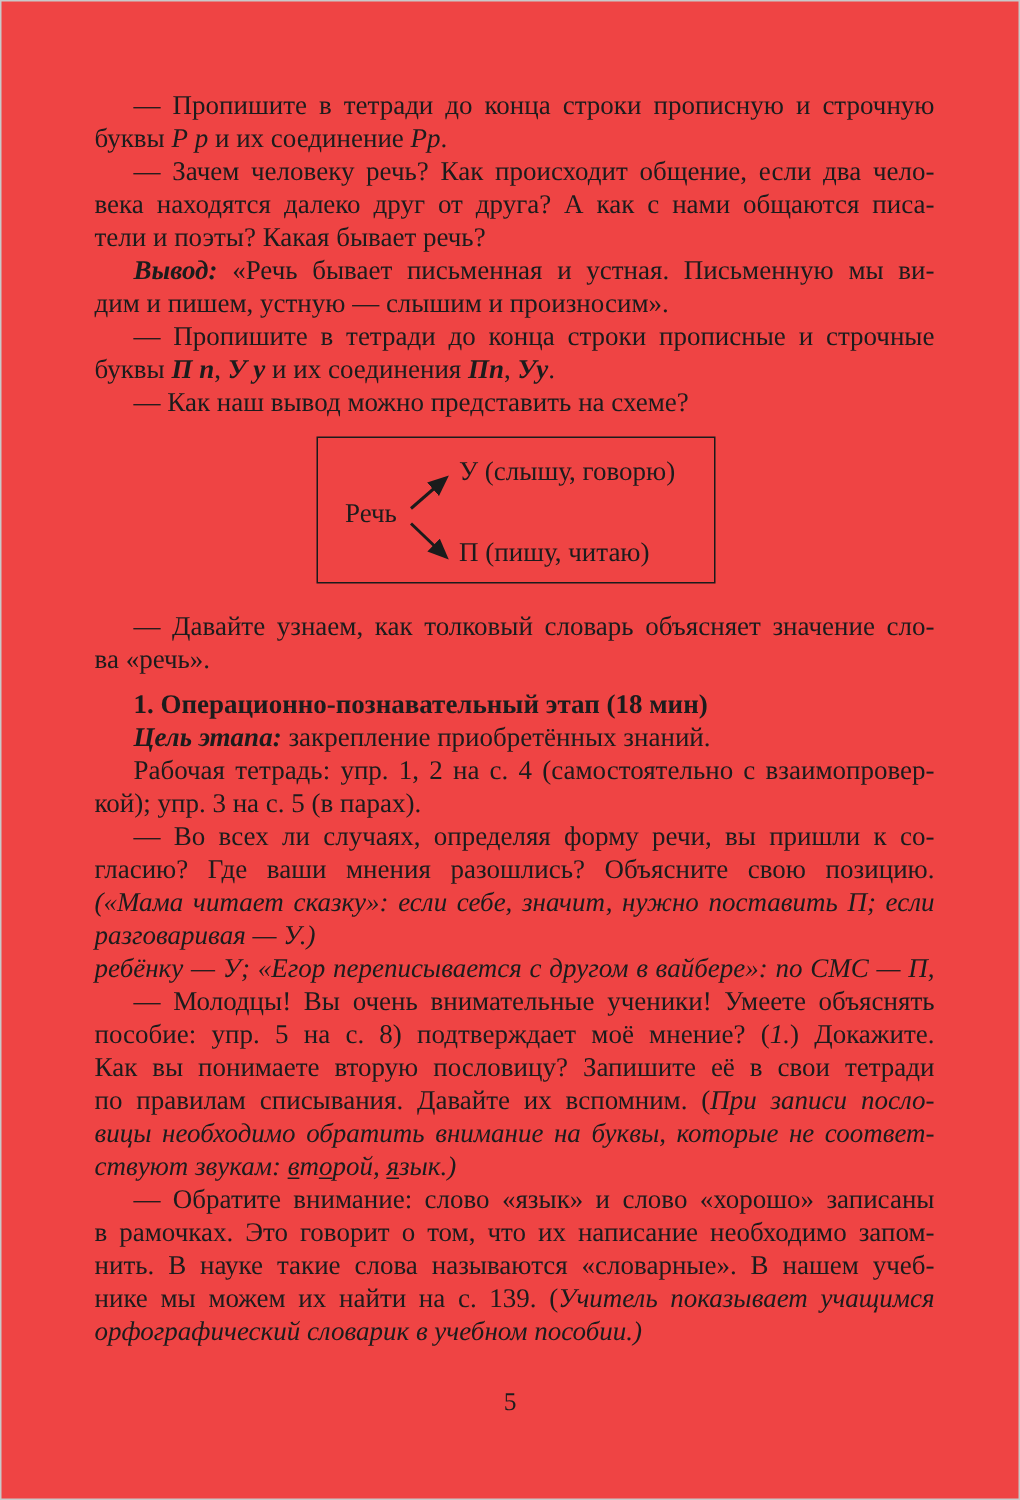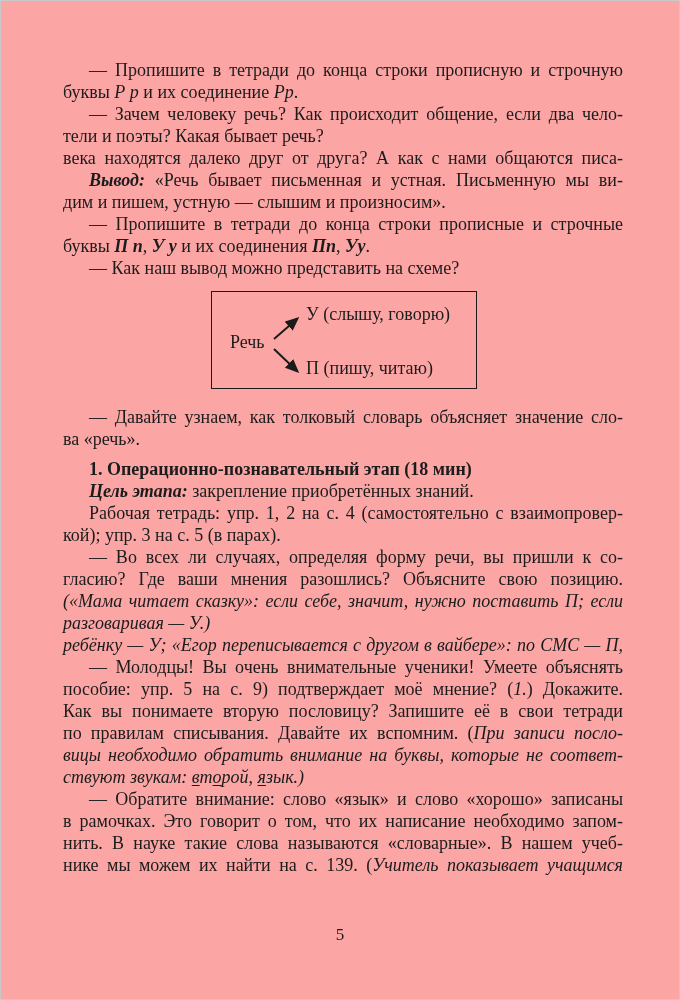--- a/index.html
+++ b/index.html
@@ -4,21 +4,21 @@
 <style>
   html, body {
     margin: 0;
     padding: 0;
     background: #ffffff;
   }
   .page {
     position: relative;
     width: 680px;
     height: 1000px;
-    background: #fca5a5;
+    background: #ef4444;
     border: 1px solid #c9c9c9;
     box-sizing: border-box;
     overflow: hidden;
     font-family: "Liberation Serif", serif;
     color: #1c1c1c;
   }
   .content {
     position: absolute;
     left: 62px;
     top: 58px;
@@ -80,22 +80,22 @@
 <div class="page">
   <div class="content">
 
     <div id="content-top">
         <div class="para">
           <div class="line j ind"><span>— Пропишите в тетради до конца строки прописную и строчную</span></div>
           <div class="line"><span>буквы </span><span class="seg-i">Р р</span><span> и их соединение </span><span class="seg-i">Рр</span><span>.</span></div>
         </div>
         <div class="para">
           <div class="line j ind"><span>— Зачем человеку речь? Как происходит общение, если два чело-</span></div>
+          <div class="line j"><span>века находятся далеко друг от друга? А как с нами общаются писа-</span></div>
           <div class="line"><span>тели и поэты? Какая бывает речь?</span></div>
-          <div class="line j"><span>века находятся далеко друг от друга? А как с нами общаются писа-</span></div>
         </div>
         <div class="para">
           <div class="line j ind"><span class="seg-bi">Вывод:</span><span> «Речь бывает письменная и устная. Письменную мы ви-</span></div>
           <div class="line"><span>дим и пишем, устную — слышим и произносим».</span></div>
         </div>
         <div class="para">
           <div class="line j ind"><span>— Пропишите в тетради до конца строки прописные и строчные</span></div>
           <div class="line"><span>буквы </span><span class="seg-bi">П п</span><span>, </span><span class="seg-bi">У у</span><span> и их соединения </span><span class="seg-bi">Пп</span><span>, </span><span class="seg-bi">Уу</span><span>.</span></div>
         </div>
         <div class="para">
@@ -137,30 +137,31 @@
         </div>
         <div class="para">
           <div class="line j ind"><span>— Во всех ли случаях, определяя форму речи, вы пришли к со-</span></div>
           <div class="line j"><span>гласию? Где ваши мнения разошлись? Объясните свою позицию.</span></div>
           <div class="line j"><span class="seg-i">(«Мама читает сказку»: если себе, значит, нужно поставить П; если</span></div>
           <div class="line"><span class="seg-i">разговаривая — У.)</span></div>
           <div class="line j"><span class="seg-i">ребёнку — У; «Егор переписывается с другом в вайбере»: по СМС — П,</span></div>
         </div>
         <div class="para">
           <div class="line j ind"><span>— Молодцы! Вы очень внимательные ученики! Умеете объяснять</span></div>
-          <div class="line j"><span>пособие: упр. 5 на с. 9) подтверждает моё мнение? (</span><span class="seg-i">1.</span><span>) Докажите.</span></div>
+          <div class="line j"><span>пособие: упр. 5 на с. 8) подтверждает моё мнение? (</span><span class="seg-i">1.</span><span>) Докажите.</span></div>
           <div class="line j"><span>Как вы понимаете вторую пословицу? Запишите её в свои тетради</span></div>
           <div class="line j"><span>по правилам списывания. Давайте их вспомним. (</span><span class="seg-i">При записи посло-</span></div>
           <div class="line j"><span class="seg-i">вицы необходимо обратить внимание на буквы, которые не соответ-</span></div>
           <div class="line"><span class="seg-i">ствуют звукам: </span><span class="seg-iu">в</span><span class="seg-i">т</span><span class="seg-iu">о</span><span class="seg-i">рой, </span><span class="seg-iu">я</span><span class="seg-i">зык.)</span></div>
         </div>
         <div class="para">
           <div class="line j ind"><span>— Обратите внимание: слово «язык» и слово «хорошо» записаны</span></div>
           <div class="line j"><span>в рамочках. Это говорит о том, что их написание необходимо запом-</span></div>
           <div class="line j"><span>нить. В науке такие слова называются «словарные». В нашем учеб-</span></div>
           <div class="line j"><span>нике мы можем их найти на с. 139. (</span><span class="seg-i">Учитель показывает учащимся</span></div>
+          <div class="line"><span class="seg-i">орфографический словарик в учебном пособии.)</span></div>
         </div>
       </div>
 
   </div>
 
   <div class="folio">5</div>
 </div>
 
 </body></html>

